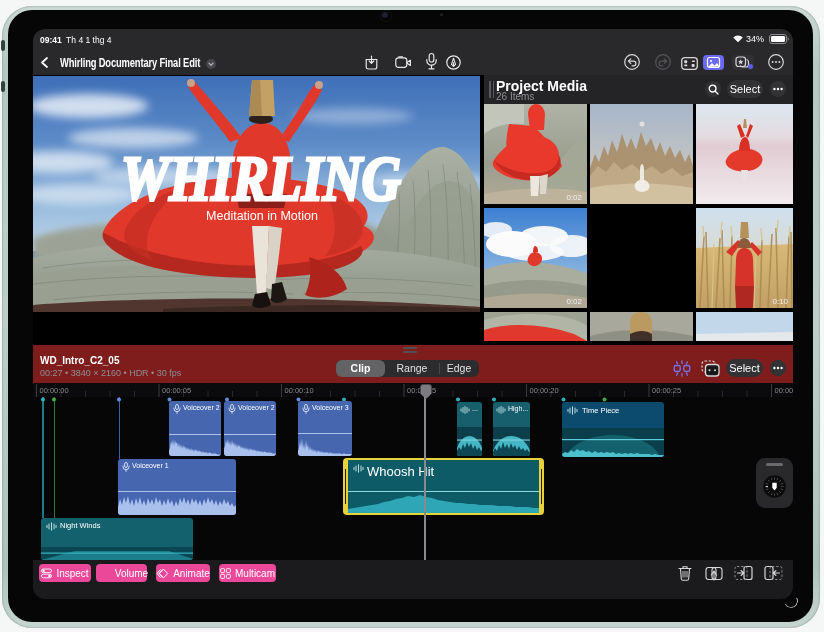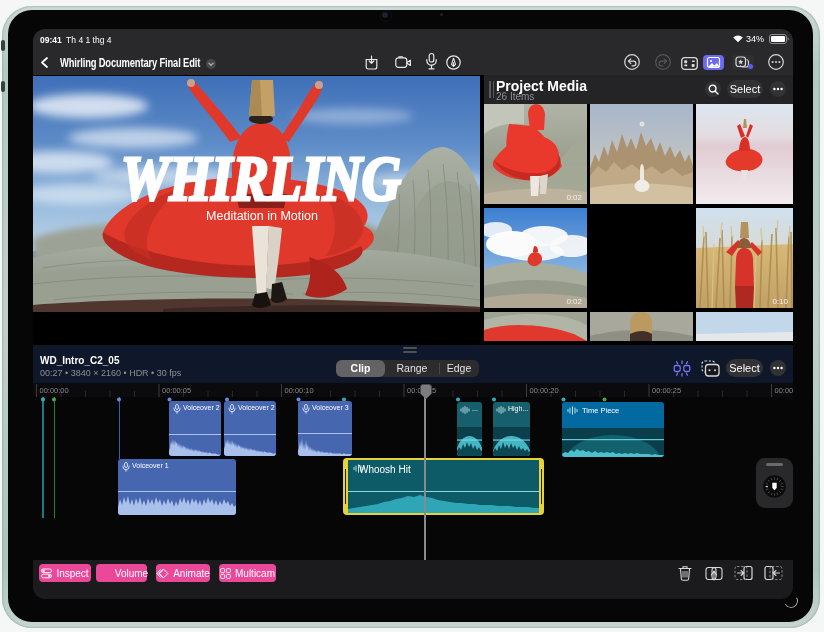--- a/index.html
+++ b/index.html
@@ -390,21 +390,21 @@
       </svg>
     </div>
     <div class="abs" style="left:212px;top:237px;width:97px;height:29px;">
       <svg width="97" height="29" viewBox="0 0 97 29">
         <rect width="97" height="29" fill="#c2d8ea"></rect>
         <path d="M0 22 L97 20 L97 29 L0 29 Z" fill="#e4e8ea"></path>
       </svg>
     </div>
   </div>
 
-  <div id="tlhead" class="abs" style="left:0;top:316px;width:760px;height:38px;background:#0f172a;">
+  <div id="tlhead" class="abs" style="left:0;top:316px;width:760px;height:38px;background:#7f1d1d;">
     <div class="abs" style="left:370px;top:2px;width:14px;height:2px;border-radius:1px;background:#505053;"></div>
     <div class="abs" style="left:370px;top:6px;width:14px;height:2px;border-radius:1px;background:#505053;"></div>
     <div class="abs white" style="left:7px;top:10px;font-size:10px;font-weight:bold;">WD_Intro_C2_05</div>
     <div class="abs" style="left:7px;top:23px;font-size:9px;color:#8e8e93;">00:27 • 3840 × 2160 • HDR • 30 fps</div>
     <div class="abs" style="left:303px;top:15px;width:143px;height:17px;background:#2c2c2e;border-radius:6px;"></div>
     <div class="abs" style="left:303px;top:15px;width:49px;height:17px;background:#636366;border-radius:6px;color:#fff;font-size:10.5px;font-weight:bold;text-align:center;line-height:17px;">Clip</div>
     <div class="abs" style="left:352px;top:15px;width:54px;height:17px;color:#e2e2e4;font-size:10.5px;text-align:center;line-height:17px;">Range</div>
     <div class="abs" style="left:406px;top:18px;width:1px;height:11px;background:#48484a;"></div>
     <div class="abs" style="left:406px;top:15px;width:40px;height:17px;color:#e2e2e4;font-size:10.5px;text-align:center;line-height:17px;">Edge</div>
     <div class="abs" style="left:640px;top:15px;">
@@ -517,31 +517,44 @@
           <rect x="2.6" y="0.5" width="2.8" height="5" rx="1.4" fill="none" stroke="#dfe8fa" stroke-width="0.9"></rect>
           <path d="M1 4v.7a3 3 0 0 0 6 0V4M4 7.7V9.4" fill="none" stroke="#dfe8fa" stroke-width="0.9" stroke-linecap="round"></path>
         </svg>
       <div class="abs white" style="left:14px;top:3px;font-size:7px;">Voiceover 1</div>
       <div class="abs" style="left:0;top:32px;width:118px;height:1px;background:#b9cdf2;opacity:.9;"></div>
       <svg class="abs" style="left:0;top:34px;" width="118" height="22" viewBox="0 0 118 22">
           <path d="M0 22 L0 14 2 6 4 12 6 4 8 10 10 3 12 12 14 6 16 13 18 5 20 11 22 4 24 12 26 7 28 13 30 5 32 11 34 6 36 12 38 4 40 10 42 6 44 13 46 7 48 12 50 5 52 11 54 7 56 14 58 8 60 13 62 5 64 10 66 4 68 11 70 6 72 12 74 5 76 10 78 6 80 12 82 7 84 13 86 6 88 11 90 4 92 10 94 6 96 12 98 7 100 13 102 8 104 12 106 6 108 11 110 8 112 13 114 10 116 14 118 12 118 22 Z" fill="#a9c0ec"></path>
         </svg>
     </div>
 
+    <div class="abs" style="left:8px;top:121px;width:152px;height:42px;background:#12616c;border-radius:3px;overflow:hidden;">
+      <svg class="abs" style="left:5px;top:3.5px;" width="11" height="9" viewBox="0 0 11 9">
+          <g stroke="#d6f0f2" stroke-width="0.9" stroke-linecap="round">
+            <path d="M1 3.5v2M3 2v5M5.5 0.8v7.4M8 2v5M10 3.5v2"></path>
+          </g>
+        </svg>
+      <div class="abs white" style="left:19px;top:3px;font-size:7.5px;">Night Winds</div>
+      <div class="abs" style="left:0;top:29px;width:152px;height:13px;background:#0b4753;"></div>
+      <svg class="abs" style="left:0;top:29px;" width="152" height="13" viewBox="0 0 152 13">
+          <path d="M0 13 L34 4 L128 4 L152 12 L152 13 Z" fill="#1d7c89"></path>
+          <rect x="0" y="5.5" width="152" height="1.3" fill="#35aebb"></rect>
+        </svg>
+    </div>
 
     <div class="abs" style="left:310px;top:61px;width:201px;height:57px;background:#e8d23a;border-radius:4px;overflow:hidden;">
       <div class="abs" style="left:5px;top:2px;width:191px;height:53px;background:#0d5b67;"></div>
       <div class="abs" style="left:2px;top:11px;width:1.3px;height:35px;background:#201c08;"></div>
       <div class="abs" style="left:197.5px;top:11px;width:1.3px;height:35px;background:#201c08;"></div>
       <svg class="abs" style="left:10px;top:6px;" width="11" height="9" viewBox="0 0 11 9">
           <g stroke="#d6f0f2" stroke-width="0.9" stroke-linecap="round">
             <path d="M1 3.5v2M3 2v5M5.5 0.8v7.4M8 2v5M10 3.5v2"></path>
           </g>
         </svg>
-      <div class="abs white" style="left:16px;top:6px;font-size:10px;">Whoosh Hit</div>
+      <div class="abs white" style="left:24px;top:6px;font-size:13px;">Whoosh Hit</div>
       <div class="abs" style="left:5px;top:33px;width:191px;height:1.2px;background:#8fd8e0;"></div>
       <svg class="abs" style="left:5px;top:35px;" width="191" height="20" viewBox="0 0 191 20">
           <path d="M0 20 L0 16 6 15 12 14 18 13 24 12 30 11 36 9 42 8 48 6 54 5 60 3 66 4 72 2 78 4 84 5 90 7 96 8 102 9 108 10 114 10 120 11 126 11 132 12 138 12 144 12 150 13 156 13 162 13 168 14 174 14 180 14 186 15 191 15 191 20 Z" fill="#2fa6b6"></path>
         </svg>
     </div>
 
     <div class="abs" style="left:424px;top:5px;width:25px;height:54px;background:#175f6c;border-radius:3px;overflow:hidden;">
       <svg class="abs" style="left:3px;top:3.5px;" width="10" height="8" viewBox="0 0 10 8">
           <g stroke="#d6f0f2" stroke-width="0.85" stroke-linecap="round">
             <path d="M1 3v2M3 1.6v4.8M5 0.6v6.8M7 1.6v4.8M9 3v2"></path>
@@ -564,21 +577,21 @@
         </svg>
       <div class="abs white" style="left:15px;top:3px;font-size:7px;">High...</div>
       <div class="abs" style="left:0;top:25px;width:37px;height:29px;background:#0a3f4b;"></div>
       <svg class="abs" style="left:0;top:25px;" width="37" height="29" viewBox="0 0 37 29">
         <ellipse cx="18.5" cy="33" rx="20" ry="24" fill="#45b7c4"></ellipse>
         <path d="M0 29 L0 25 2 21 4 24 6 18 8 22 10 15 12 21 14 17 16 22 18 16 20 21 22 18 24 23 26 19 28 23 30 21 32 24 34 22 36 25 37 24 37 29 Z" fill="#0c4854"></path>
         <rect x="0" y="12.5" width="37" height="1.1" fill="#7fd4de"></rect>
       </svg>
     </div>
 
-    <div class="abs" style="left:529px;top:5px;width:102px;height:55px;background:#0369a1;border-radius:3px;overflow:hidden;">
+    <div class="abs" style="left:529px;top:5px;width:102px;height:55px;background:#0c4a6e;border-radius:3px;overflow:hidden;">
       <svg class="abs" style="left:5px;top:4px;" width="11" height="9" viewBox="0 0 11 9">
           <g stroke="#d6f0f2" stroke-width="0.9" stroke-linecap="round">
             <path d="M1 3.5v2M3 2v5M5.5 0.8v7.4M8 2v5M10 3.5v2"></path>
           </g>
         </svg>
       <div class="abs white" style="left:20px;top:4px;font-size:7.5px;">Time Piece</div>
       <div class="abs" style="left:0;top:26px;width:102px;height:29px;background:#0a3e4a;"></div>
       <svg class="abs" style="left:0;top:26px;" width="102" height="29" viewBox="0 0 102 29">
         <ellipse cx="51" cy="34" rx="48" ry="27" fill="#14616e"></ellipse>
         <rect x="0" y="11" width="102" height="1.2" fill="#5fcbdb"></rect>

